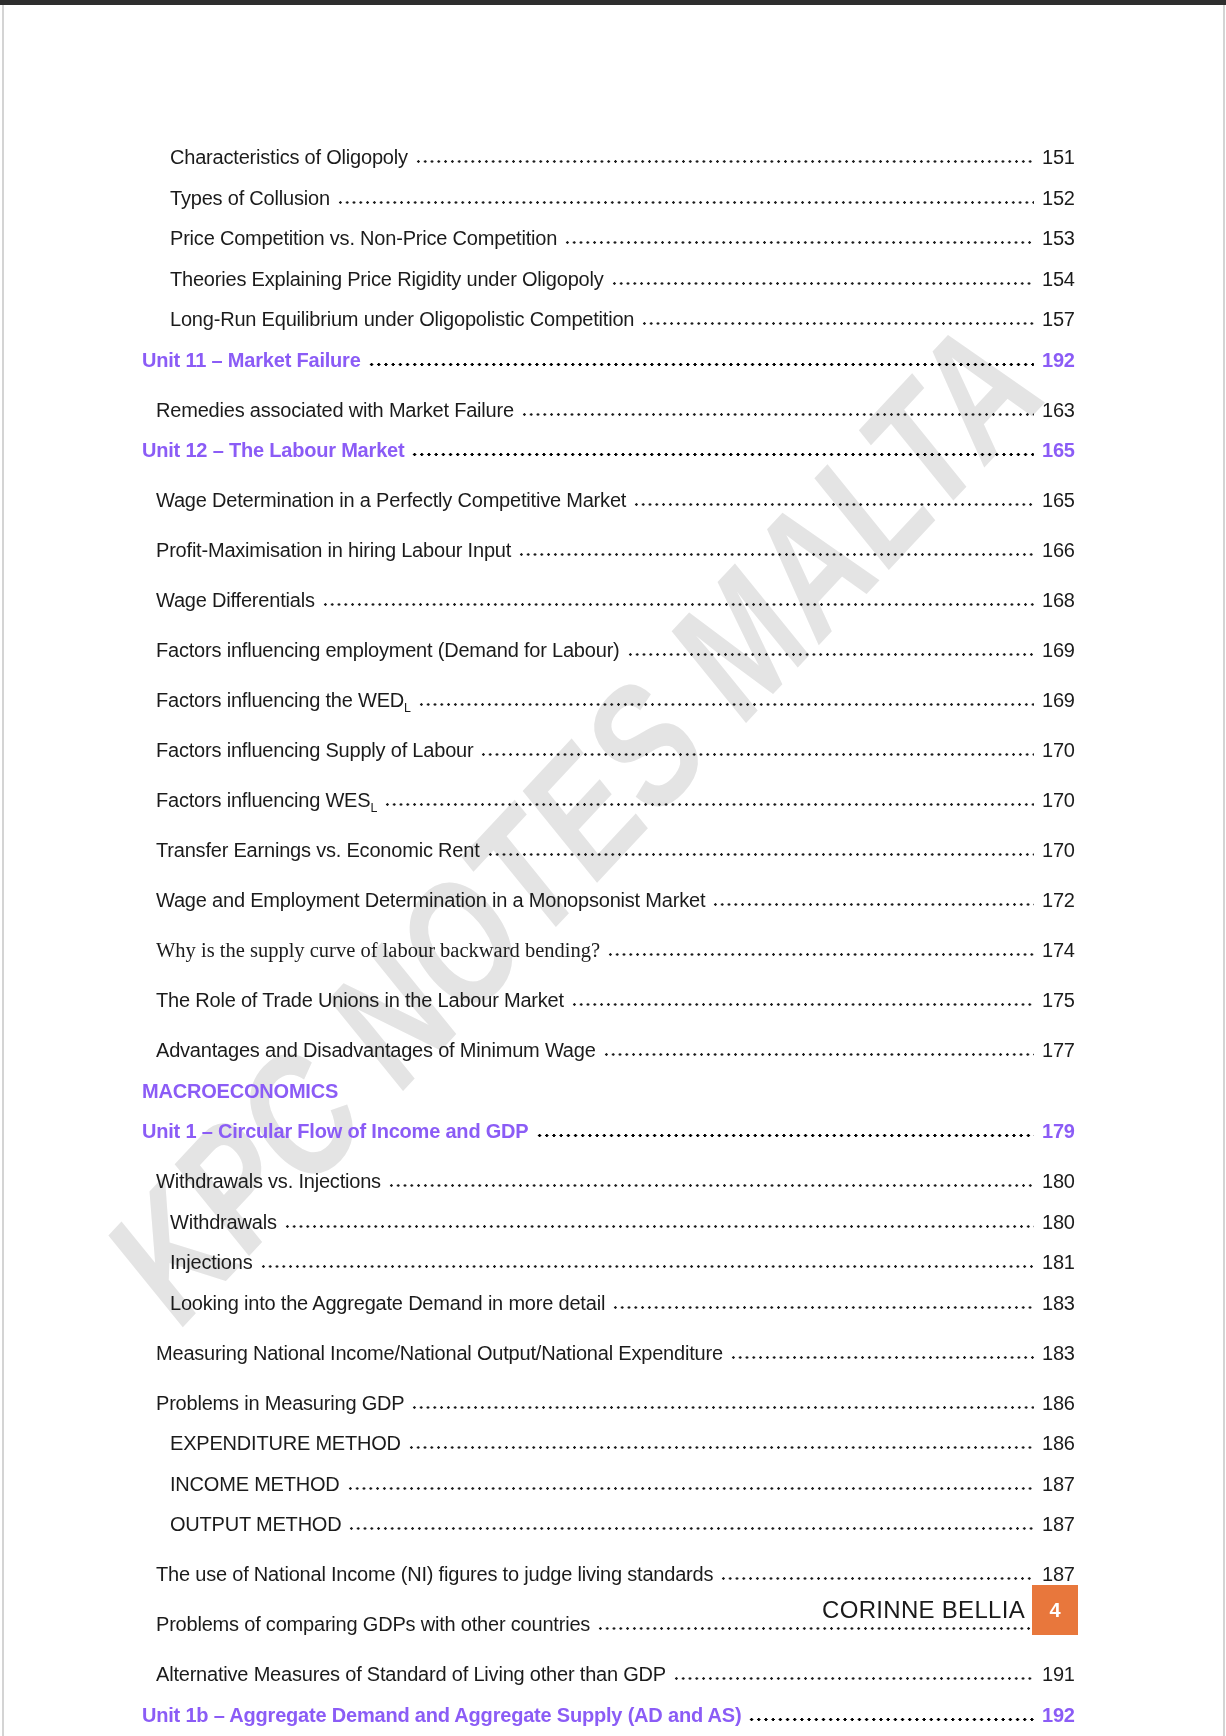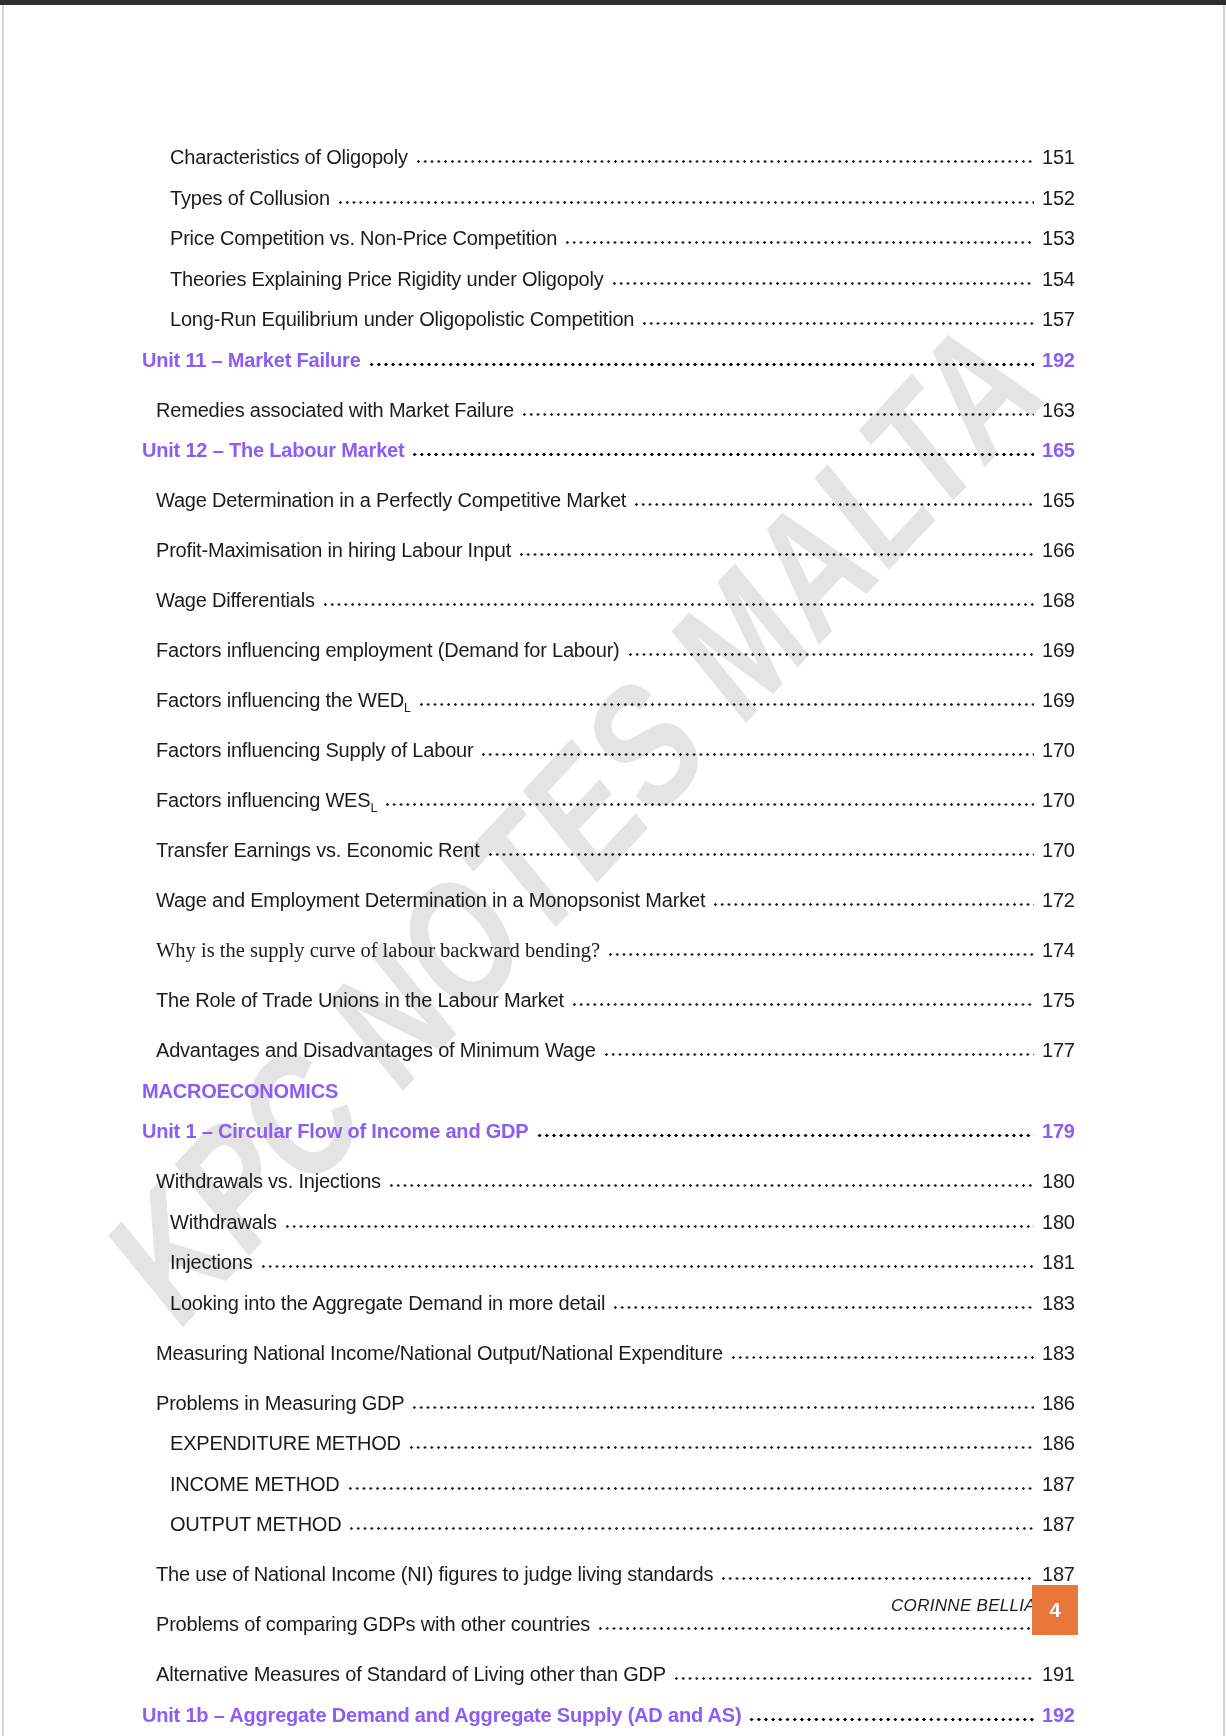--- a/index.html
+++ b/index.html
@@ -75,26 +75,25 @@
     background-size: 7.2px 3px;
   }
   .pagenum {
     min-width: 36px;
     text-align: left;
     white-space: nowrap;
   }
 
   .footer-author {
     position: absolute;
-    top: 1596px; right: 190px;
-    font-size: 17px;
+    top: 1596px; right: 201px;
+    font-size: 24px;
     letter-spacing: 0.3px;
     color: #1a1a1a;
     z-index: 1;
-    font-style: italic;
   }
   .page-badge {
     position: absolute;
     left: 1032px; top: 1585px;
     width: 46px; height: 50px;
     background: var(--accent, #e8773c);
     color: #ffffff;
     font-size: 20px;
     font-weight: 700;
     display: flex;

